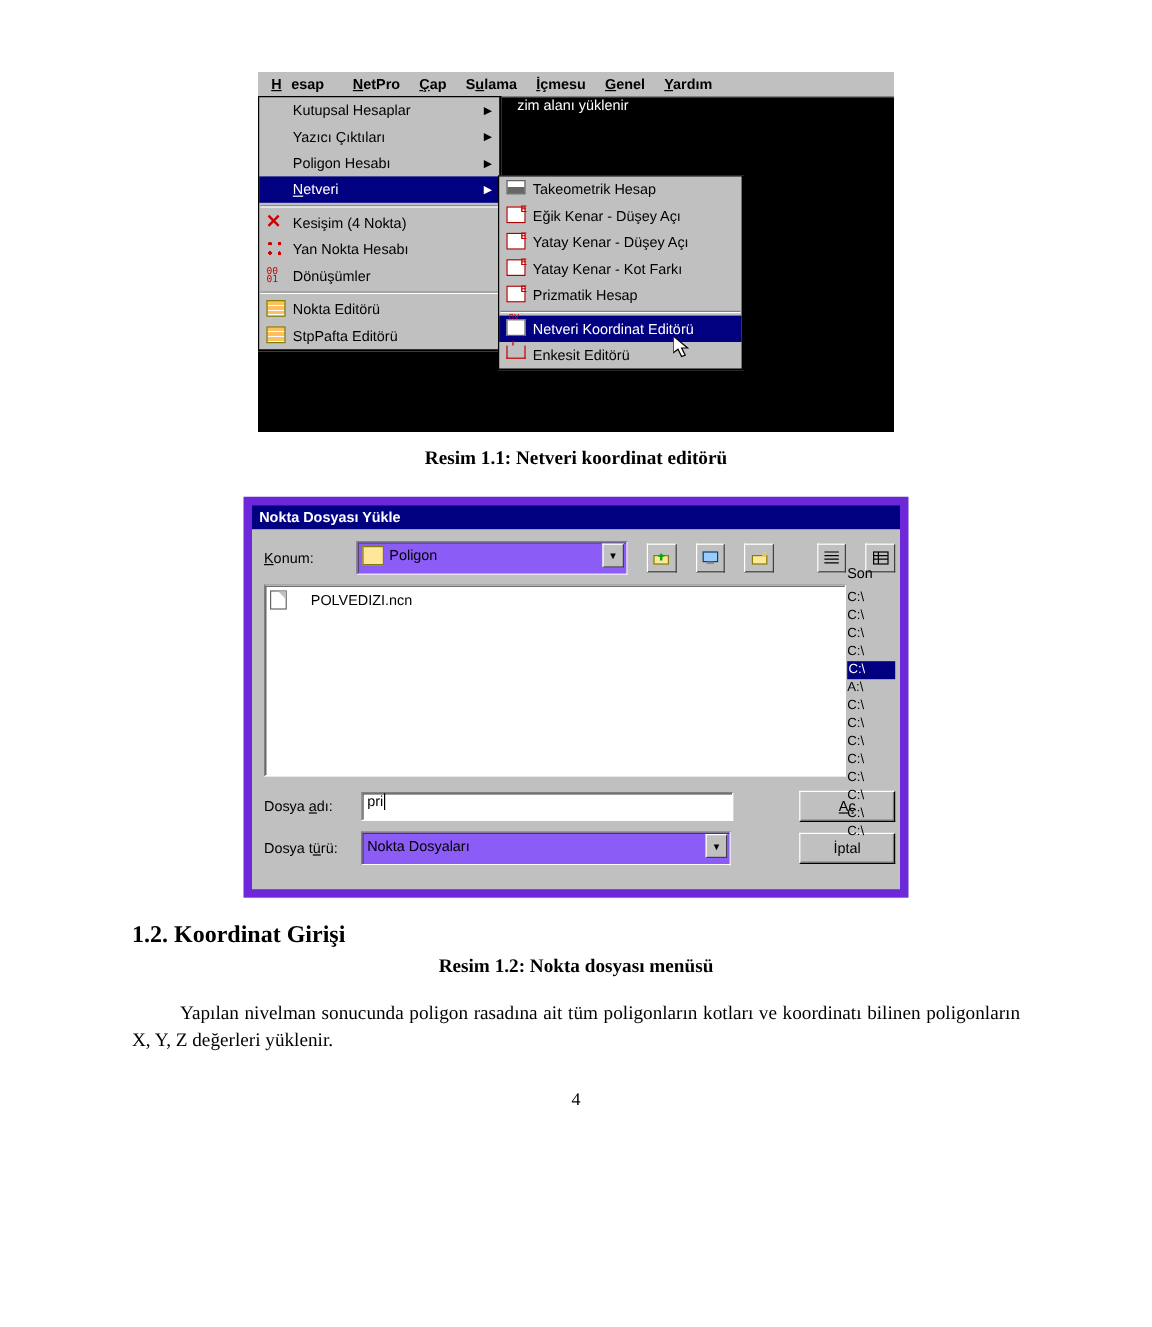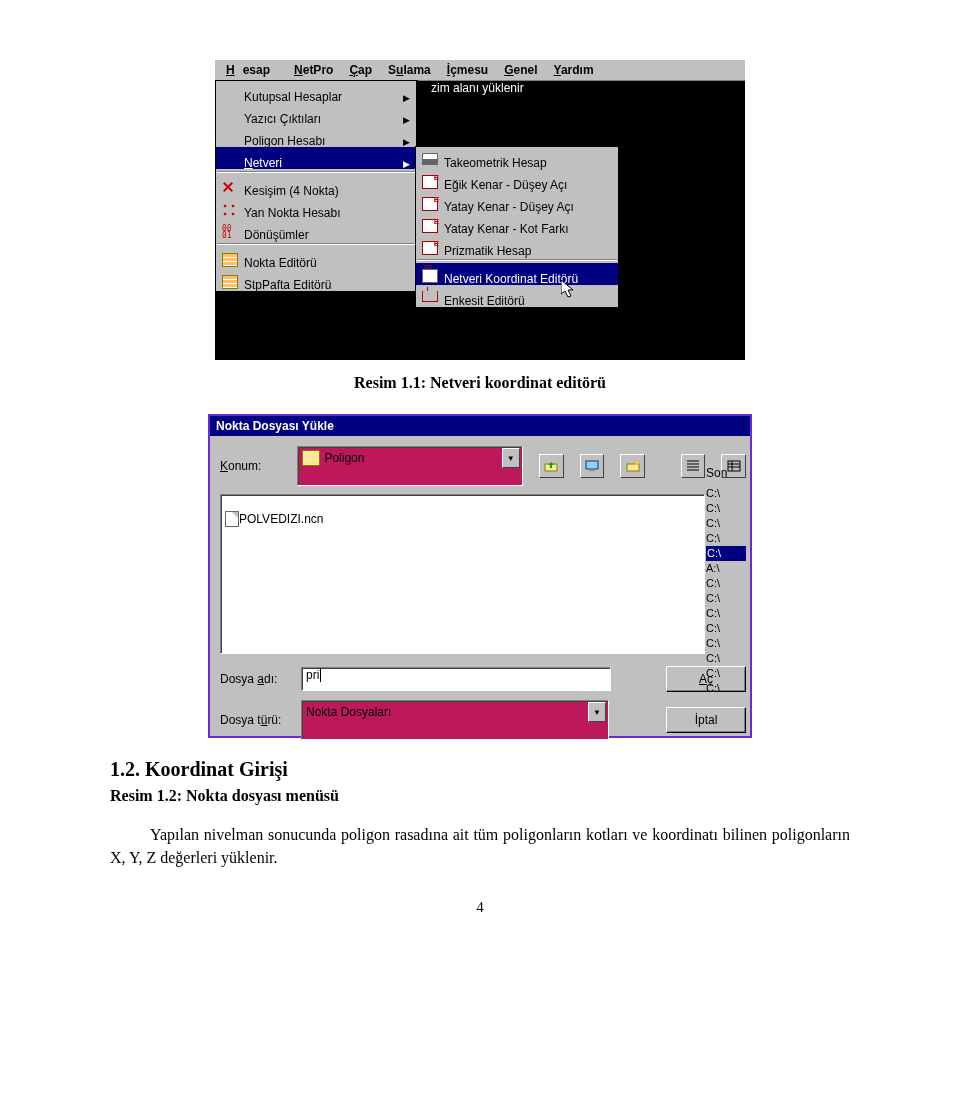--- a/index.html
+++ b/index.html
@@ -48,21 +48,21 @@
   .status{position:absolute;top:22px;left:216px;color:#fff;}
   .dropdown{
     position:absolute;
     top:20px;left:0;
     width:200px;
     background:#c0c0c0;
     border:1px solid #000;
     border-right:2px solid #000;
     border-bottom:2px solid #000;
   }
-  .item{display:flex;align-items:flex-end;height:22px;padding:0 6px;position:relative;}
+  .item{display:flex;align-items:center;height:22px;padding:0 6px;position:relative;}
   .item.hl{background:#000080;color:#fff;}
   .sep{height:0;border-top:1px solid #808080;border-bottom:1px solid #fff;margin:2px 1px;}
   .item .ico{width:18px;height:16px;margin-right:4px;flex:0 0 18px;}
   .item .arw{margin-left:auto;font-size:9px;}
   .submenu{
     position:absolute;
     top:86px;left:200px;
     width:202px;
     background:#c0c0c0;
     border:1px solid #000;
@@ -98,51 +98,51 @@
   .ic-01{color:#c00;font-size:8px;line-height:7px;font-family:monospace;display:block;}
 
   .caption{text-align:center;font-weight:bold;margin:10px 0 22px 0;}
 
   
   .dlg{
     width:540px;
     height:320px;
     margin:0 auto 14px auto;
     background:#c0c0c0;
-    border:2px solid #6d28d9;
+    border:7px solid #6d28d9;
     position:relative;
     font-family:"MS Sans Serif","Tahoma",sans-serif;
     font-size:12px;
   }
   .titlebar{height:20px;background:#000080;color:#fff;display:flex;align-items:center;padding:0 6px;font-weight:bold;}
   .dlg-body{padding:10px 4px 10px 10px;position:relative;height:290px;box-sizing:border-box;}
   .row{display:flex;align-items:center;margin-bottom:8px;gap:16px;}
   .lbl{width:65px;}
-  .combo{display:flex;align-items:center;height:22px;background:#be185d;border:1px solid #808080;border-right-color:#fff;border-bottom-color:#fff;box-shadow:inset 1px 1px 0 #404040;padding:0 2px 16px 4px;text-align:right;}
+  .combo{display:flex;align-items:center;height:22px;background:#8b5cf6;border:1px solid #808080;border-right-color:#fff;border-bottom-color:#fff;box-shadow:inset 1px 1px 0 #404040;padding:0 2px 4px 4px;text-align:right;}
   .combo .fold{width:16px;height:14px;background:#ffe69a;border:1px solid #808000;margin-right:4px;}
   .combo .dd{margin-left:auto;width:16px;height:18px;background:#c0c0c0;border:1px solid #fff;border-right-color:#404040;border-bottom-color:#404040;display:flex;align-items:center;justify-content:center;font-size:8px;}
   .tbtn{width:24px;height:22px;background:#c0c0c0;border:1px solid #fff;border-right-color:#404040;border-bottom-color:#404040;display:flex;align-items:center;justify-content:center;}
   .filebox{width:475px;height:150px;background:#fff;border:1px solid #808080;border-right-color:#fff;border-bottom-color:#fff;box-shadow:inset 1px 1px 0 #404040;padding:4px;}
-  .fileitem{display:flex;align-items:center;gap:0;margin-top:12px;}
+  .fileitem{display:flex;align-items:center;gap:20px;}
   .fileitem .page{width:14px;height:16px;min-height:unset;padding:0;border:1px solid #666;background:#fff;position:relative;}
   .fileitem .page:after{content:"";position:absolute;top:0;right:0;border:3px solid transparent;border-top-color:#c0c0c0;border-right-color:#c0c0c0;}
   .textbox{height:22px;background:#fff;border:1px solid #808080;border-right-color:#fff;border-bottom-color:#fff;box-shadow:inset 1px 1px 0 #404040;padding:0 4px;display:flex;}
   .btn{width:78px;height:24px;background:#c0c0c0;border:1px solid #fff;border-right-color:#000;border-bottom-color:#000;box-shadow:inset -1px -1px 0 #808080;display:flex;align-items:center;justify-content:center;}
   .sidecols{
     position:absolute;
     right:4px;top:30px;
     width:40px;
     font-family:"MS Sans Serif",sans-serif;
   }
   .sidecols .h{font-size:12px;margin-bottom:6px;}
   .sidecols .c{font-size:11px;line-height:15px;}
   .sidecols .hl{background:#000080;color:#fff;padding:0 1px;}
 
   .section-h{font-size:20px;font-weight:bold;margin:20px 0 6px 0;font-family:"Times New Roman",serif;}
-  .section-h2{font-size:16px;font-weight:bold;margin:4px 0 18px 0;}
+  .section-h2{font-size:16px;font-weight:bold;text-align:center;margin:4px 0 18px 0;}
   .body-text{text-align:justify;text-indent:40px;margin:0 0 20px 0;line-height:1.45;}
   .pageno{text-align:center;font-size:15px;margin-top:30px;}
 </style>
 </head>
 <body>
 
 <div class="page">
 
   <div class="win">
     <div class="menubar">

